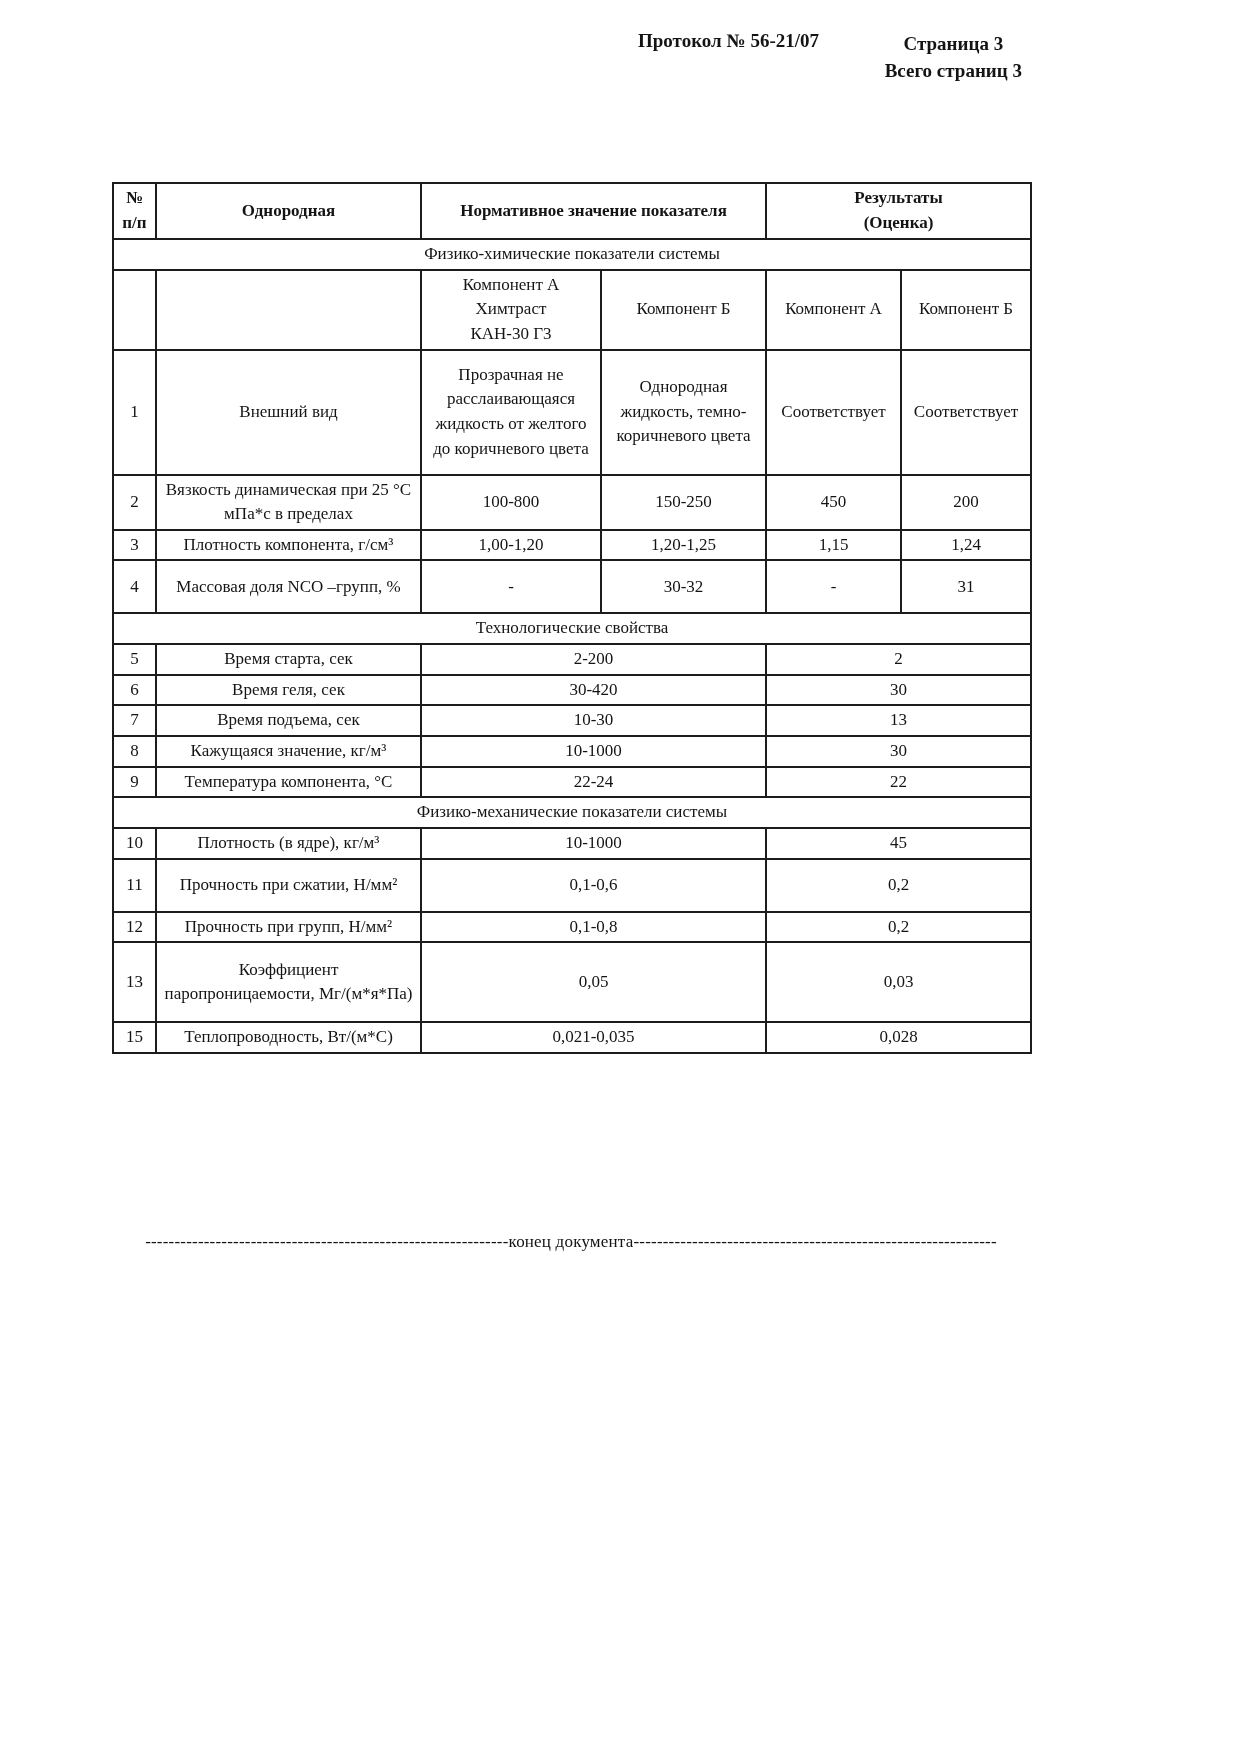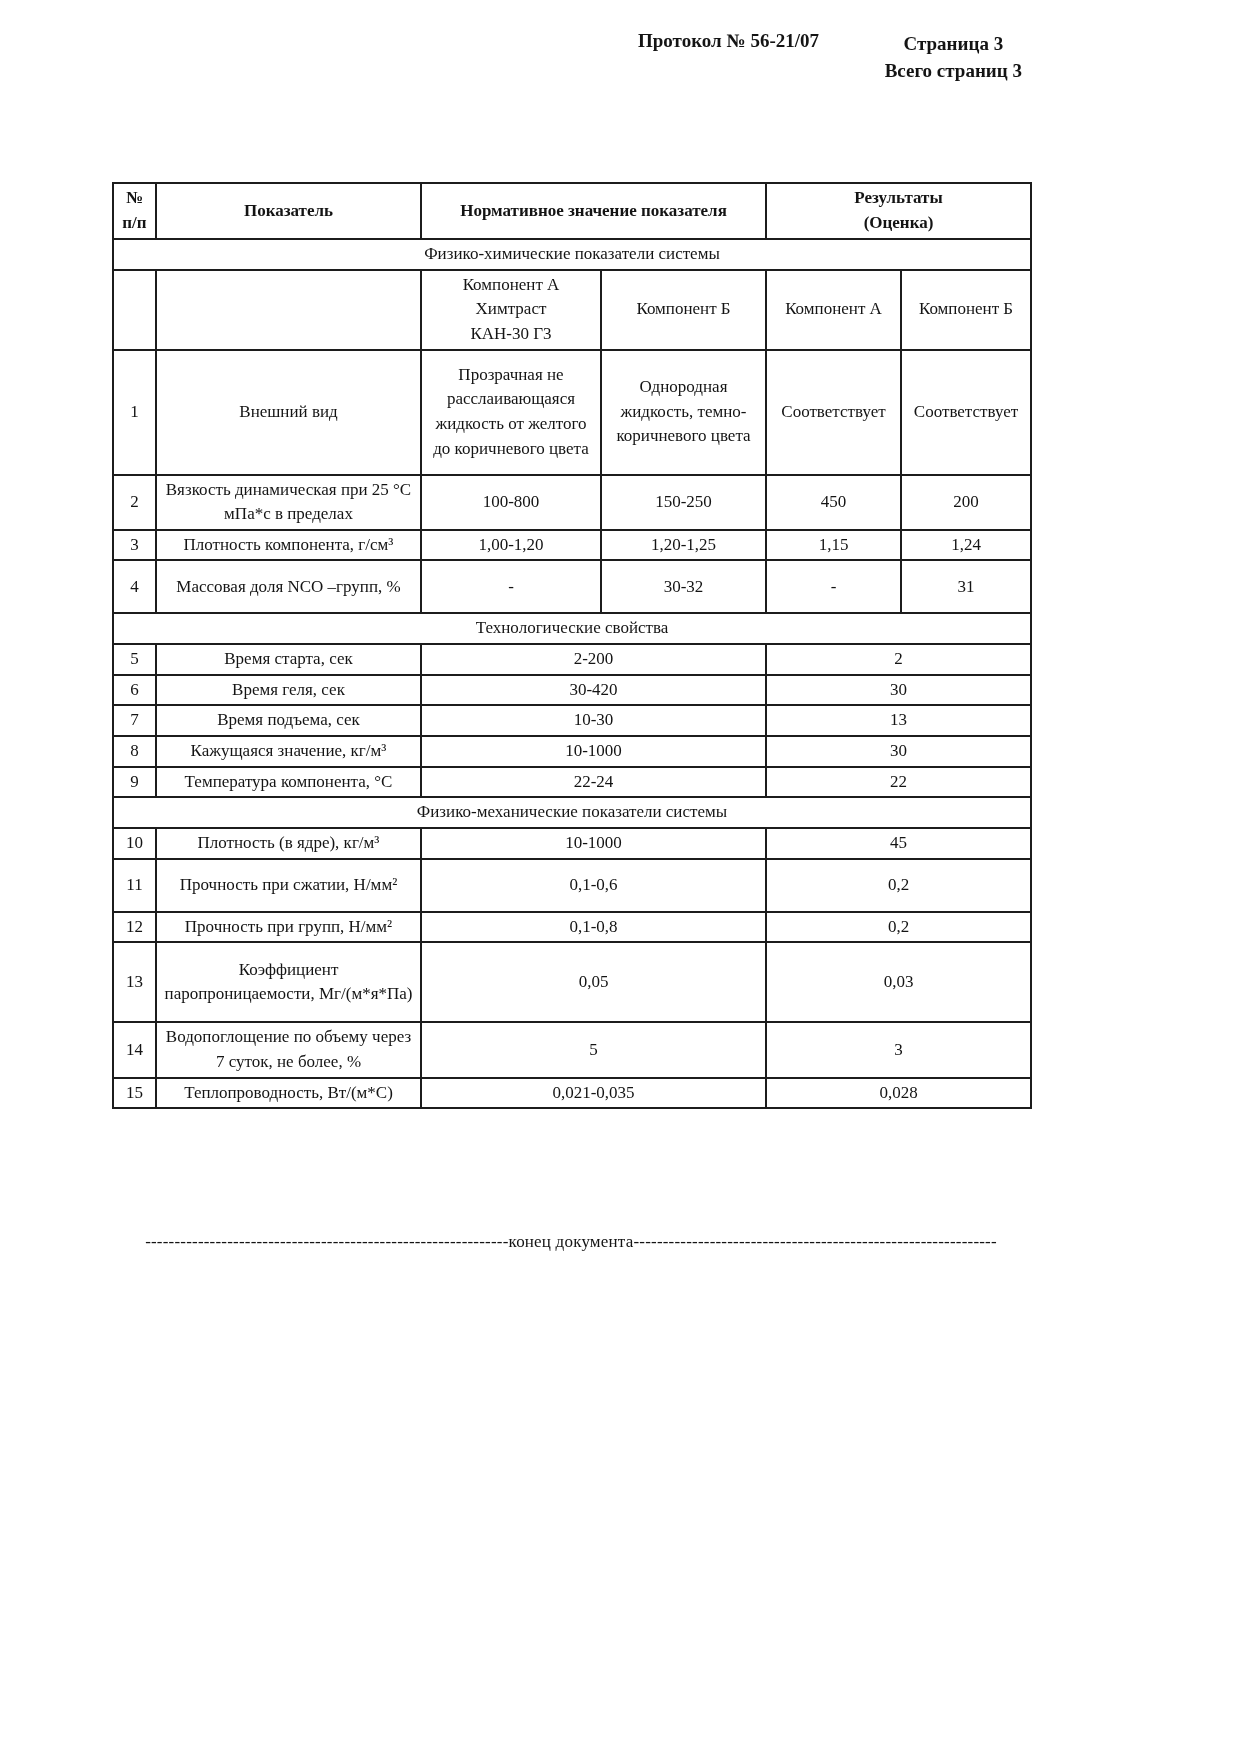--- a/index.html
+++ b/index.html
@@ -81,21 +81,21 @@
         <col style="width:180px">
         <col style="width:165px">
         <col style="width:135px">
         <col style="width:130px">
     </colgroup>
 
     <tbody>
         <tr class="rh-head">
       <th class="pre">№
 п/п</th>
-      <th>Показатель</th>
+      <th>Однородная</th>
       <th colspan="2">Нормативное значение показателя</th>
       <th colspan="2" class="pre">Результаты
 (Оценка)</th>
     </tr>
 
     <tr class="rh-sec">
       <td colspan="6">Физико-химические показатели системы</td>
     </tr>
 
     <tr class="rh-sub">
@@ -201,26 +201,20 @@
       <td class="cell-left">Прочность при групп, Н/мм²</td>
       <td colspan="2">0,1-0,8</td>
       <td colspan="2">0,2</td>
     </tr>
     <tr class="rh-r13">
       <td>13</td>
       <td class="cell-left">Коэффициент паропроницаемости, Мг/(м*я*Па)</td>
       <td colspan="2">0,05</td>
       <td colspan="2">0,03</td>
     </tr>
-    <tr class="rh-r14">
-      <td>14</td>
-      <td class="cell-left">Водопоглощение по объему через 7 суток, не более, %</td>
-      <td colspan="2">5</td>
-      <td colspan="2">3</td>
-    </tr>
     <tr class="rh-r15">
       <td>15</td>
       <td class="cell-left">Теплопроводность, Вт/(м*С)</td>
       <td colspan="2">0,021-0,035</td>
       <td colspan="2">0,028</td>
     </tr>
   </tbody>
     </table>
 
   <div class="endline">--------------------------------------------------------------конец документа--------------------------------------------------------------</div>

